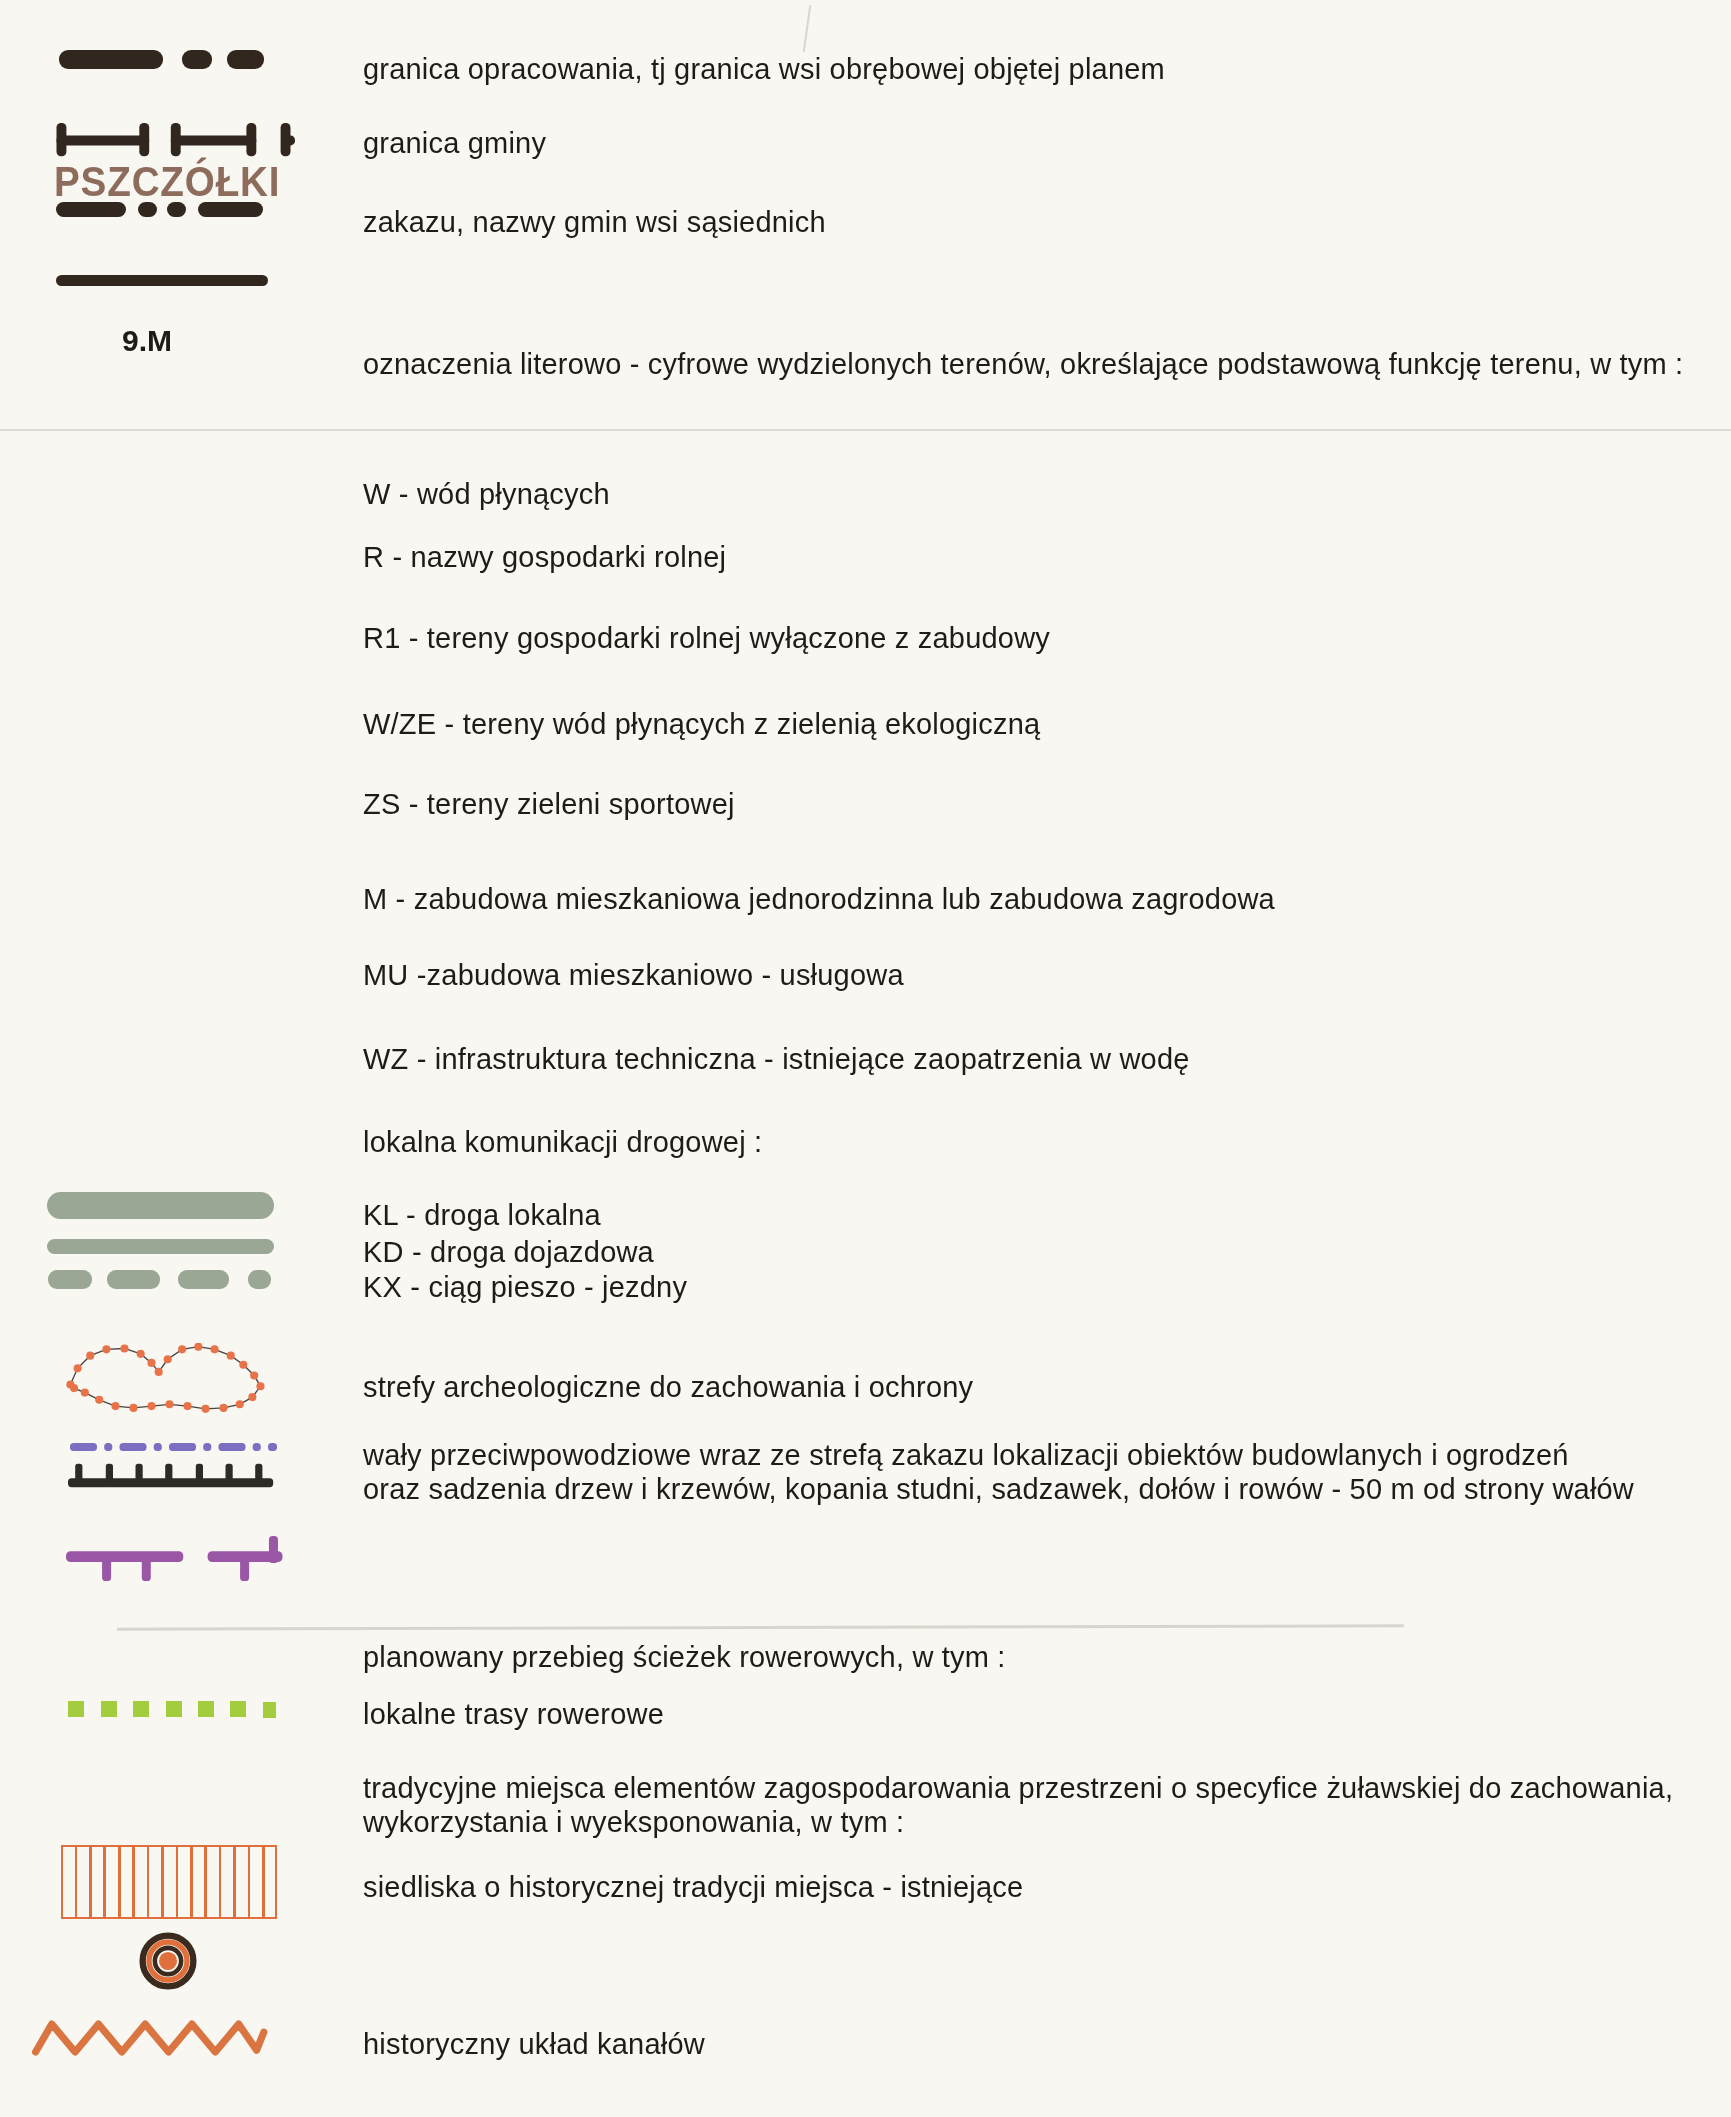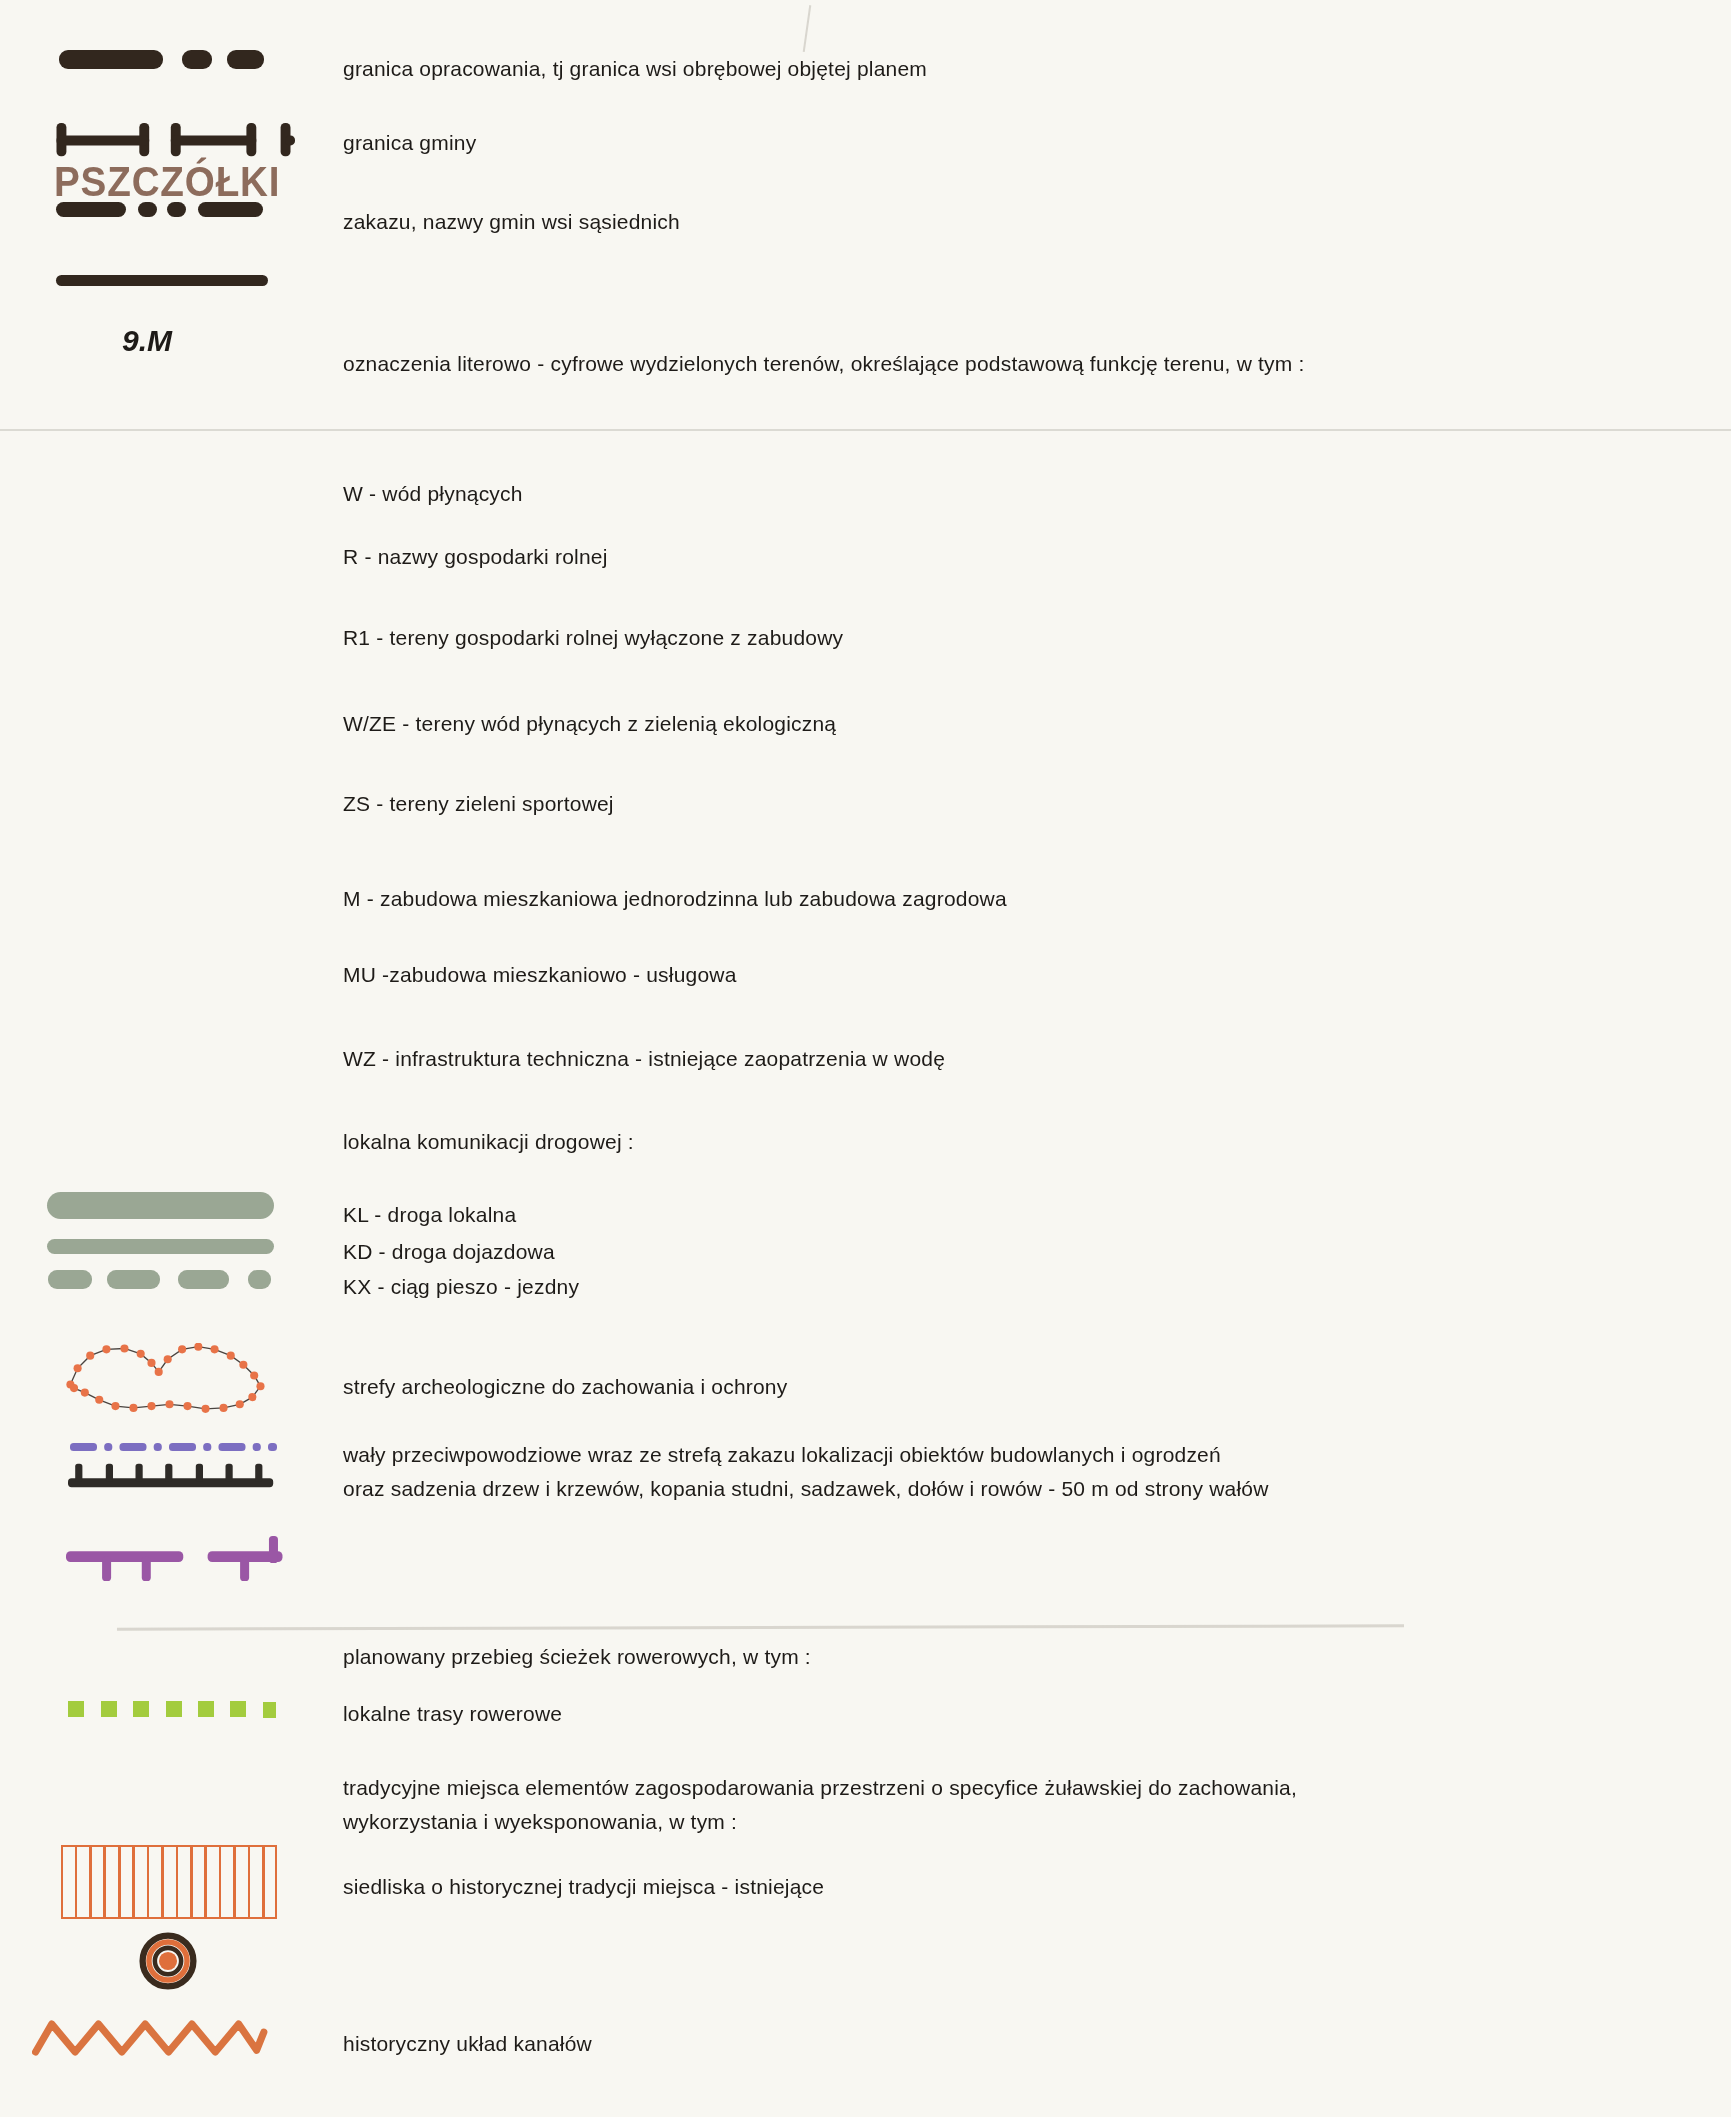--- a/index.html
+++ b/index.html
@@ -1,26 +1,26 @@
 <!DOCTYPE html>
 <html style="--ink: #1e1b18; --dark: #32271e; --dark2: #3a2b1e; --brown: #8d6c5c; --road: #9aa794; --orange: #e87348; --orange2: #df6f3b; --orange3: #da7440; --violet: #7c6ec1; --comb: #2e2b27; --purple: #9a57a5; --green: #a3cc3e; --artifact: #b9b5ac;font-size:14.4px"><head>
 <meta charset="utf-8">
 <style>
   html,body{margin:0;padding:0;background:#e8e6e0;}
   #page{position:relative;width:1732px;height:2118px;background:#f8f7f2;overflow:hidden;
         font-family:"Liberation Sans","DejaVu Sans",sans-serif;color:var(--ink);}
-  .lbl{position:absolute;left:343px;font-size:21px;line-height:34px;letter-spacing:0.2px;
+  .lbl{position:absolute;left:363px;font-size:29px;line-height:34px;letter-spacing:0.2px;
        color:var(--ink);white-space:pre-line;}
   .dash{position:absolute;background:var(--dark);border-radius:9px;}
   .bar{position:absolute;border-radius:8px;}
   .sq{position:absolute;width:16px;height:16px;background:var(--green);}
   .sym{position:absolute;}
   #pszczolki{position:absolute;left:54px;top:158px;font-size:42px;font-weight:bold;
        color:var(--brown);transform:scaleX(.92);transform-origin:left;letter-spacing:0.9px;white-space:nowrap;}
-  #areacode{position:absolute;left:122px;top:324px;font-size:30px;font-weight:bold;color:var(--ink);font-style:italic;}
+  #areacode{position:absolute;left:122px;top:324px;font-size:30px;font-weight:bold;color:var(--ink);}
   #hatchrect{position:absolute;left:61px;top:1845px;width:212px;height:70px;
        border:2.7px solid var(--orange2);
        background:repeating-linear-gradient(90deg,transparent 0,transparent 11.7px,var(--orange2) 11.7px,var(--orange2) 14.4px);}
   .artifact{position:absolute;background:var(--artifact);}
   svg{display:block;}
 </style>
 </head>
 <body>
 
 <div id="page">

